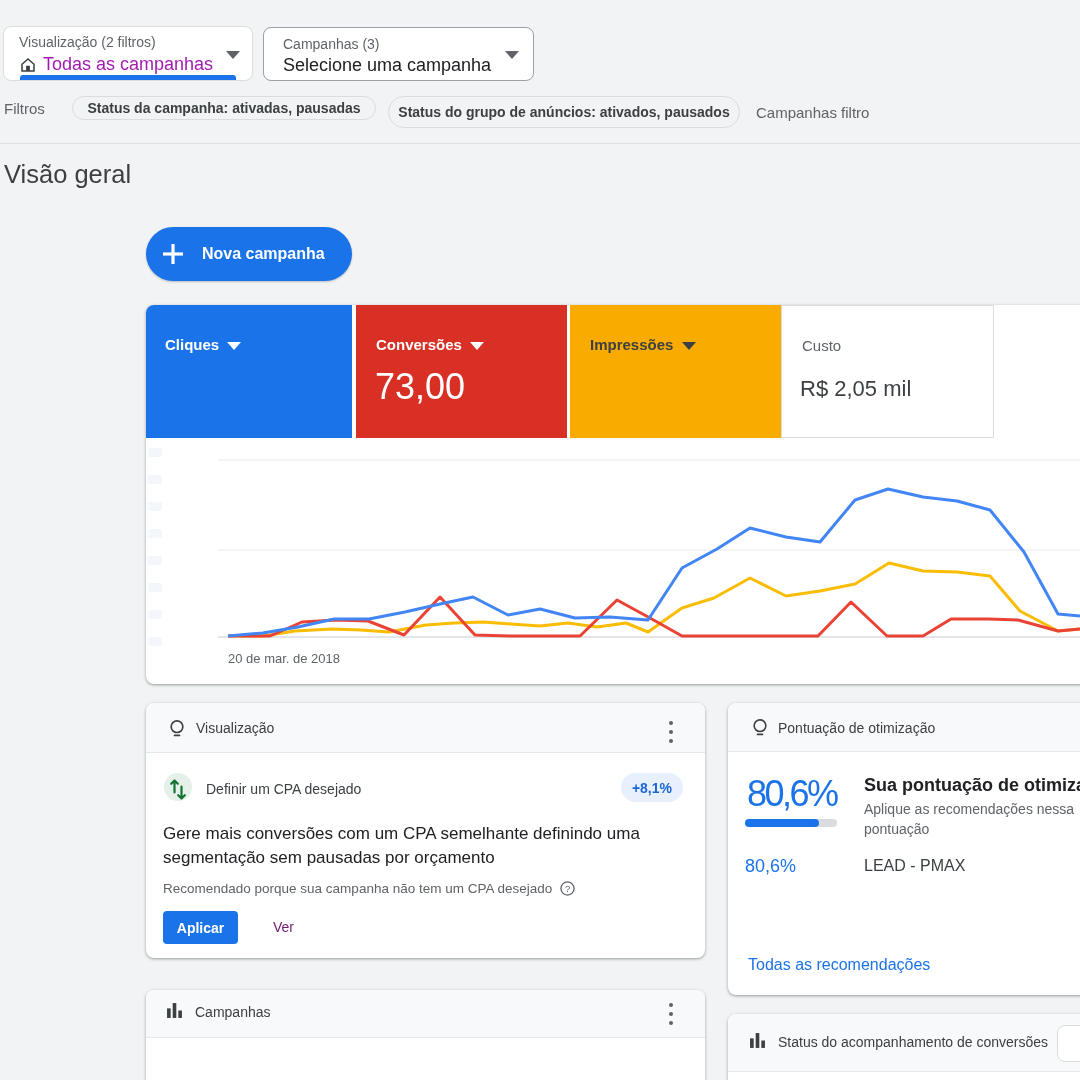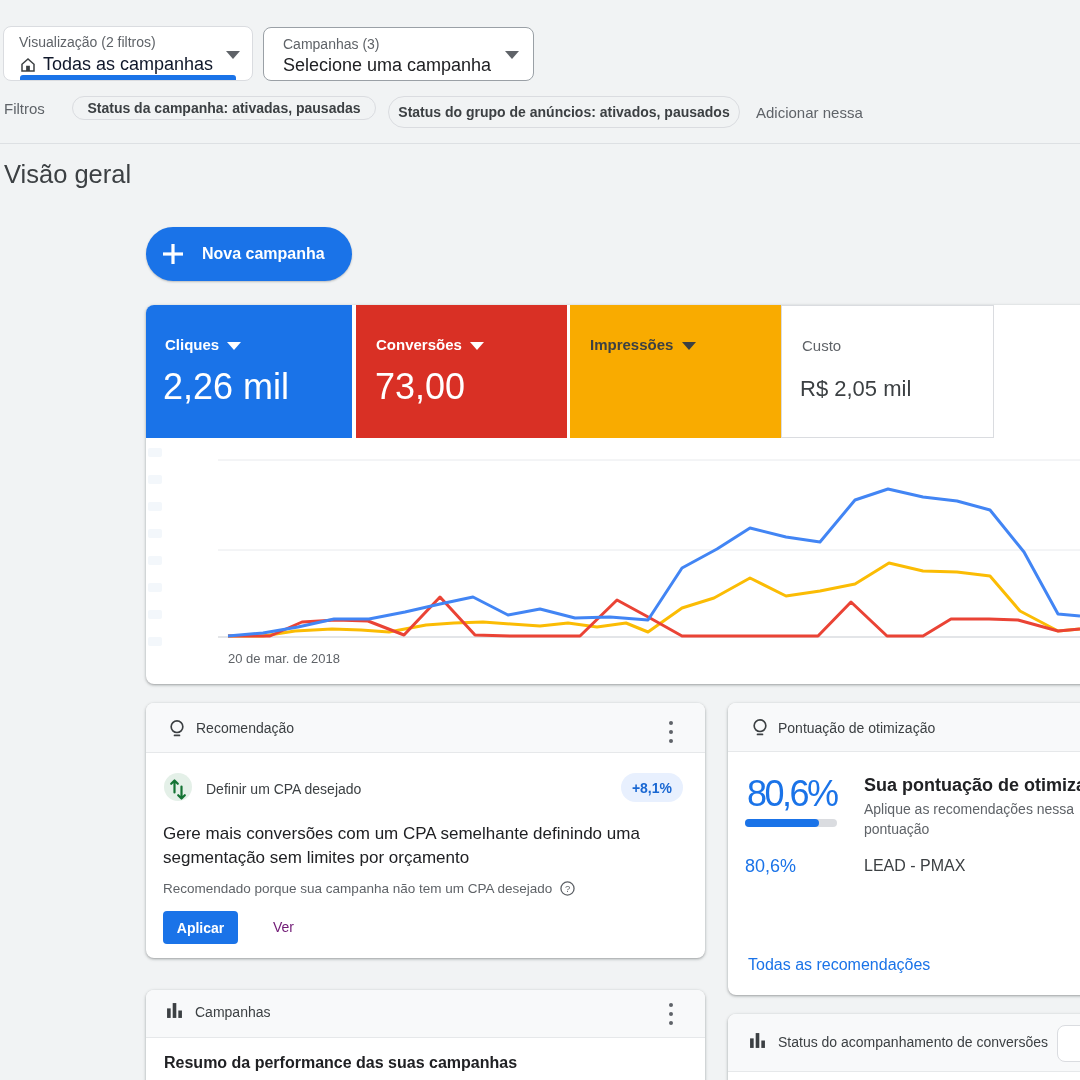--- a/index.html
+++ b/index.html
@@ -16,54 +16,53 @@
 </head>
 <body>
 
 <div class="abs" style="left:3px; top:26px; width:250px; height:55px; background:#fff; border:1px solid #dadce0; border-radius:8px;padding-left:48px;">
   <div class="abs" style="left:15px; top:7px; font-size:14px; color:#5f6368;">Visualização (2 filtros)</div>
   <div class="abs" style="left:15px; top:27px; display:flex; align-items:center; gap:6px;">
     <svg width="18" height="18" viewBox="0 0 24 24" fill="none" stroke="#3c4043" stroke-width="2">
         <path d="M4 11 L12 4 L20 11 V20 H4 Z"></path>
         <rect x="9.5" y="13" width="5" height="7" fill="#3c4043" stroke="none"></rect>
       </svg>
-    <span style="font-size:18px; color:#0f172a;">Todas as campanhas</span>
+    <span style="font-size:18px; color:#a21caf;">Todas as campanhas</span>
   </div>
   <span class="caret abs" style="right:12px; top:50%; margin-top:-3px;"></span>
   <div class="abs" style="left:16px; right:16px; bottom:0; height:5px; background:#1a73e8; border-radius:3px 3px 0 0;"></div>
 </div>
 
 <div class="abs" style="left:263px; top:27px; width:271px; height:54px; background:#fff; border:1px solid #9aa0a6; border-radius:8px;">
   <div class="abs" style="left:19px; top:8px; font-size:14px; color:#5f6368;">Campanhas (3)</div>
   <div class="abs" style="left:19px; top:27px; font-size:18px; color:#202124; font-weight:500;">Selecione uma campanha</div>
   <span class="caret abs" style="right:14px; top:50%; margin-top:-3px;"></span>
 </div>
 
 <div class="abs" style="left:4px; top:100px; font-size:15px; color:#5f6368;">Filtros</div>
 <div class="abs" style="left:72px; top:96px; width:304px; height:24px; border:1px solid #dadce0; border-radius:16px; display:flex; align-items:center; justify-content:center; font-size:14px; font-weight:600; color:#3c4043;">Status da campanha: ativadas, pausadas</div>
 <div class="abs" style="left:388px; top:96px; width:352px; height:32px; border:1px solid #dadce0; border-radius:16px; display:flex; align-items:center; justify-content:center; font-size:14px; font-weight:600; color:#3c4043;">Status do grupo de anúncios: ativados, pausados</div>
-<div class="abs" style="left:756px; top:104px; font-size:15px; color:#5f6368;">Adicionar nessa</div>
+<div class="abs" style="left:756px; top:104px; font-size:15px; color:#5f6368;">Campanhas filtro</div>
 
 <div class="abs" style="left:0; top:143px; width:1080px; height:1px; background:#dde0e3;"></div>
 
 <div class="abs" style="left:4px; top:160px; font-size:25.5px; color:#3c4043;">Visão geral</div>
 
 <div class="abs" style="left:146px; top:227px; width:206px; height:54px; border-radius:27px; background:#1a73e8; display:flex; align-items:center; box-shadow:0 1px 2px rgba(60,64,67,.3);">
   <svg style="margin-left:17px;" width="20" height="20" viewBox="0 0 20 20" fill="#fff">
       <path d="M8.4 0h3.2v20H8.4z"></path>
       <path d="M0 8.4h20v3.2H0z"></path>
     </svg>
   <span style="margin-left:19px; color:#fff; font-size:16px; font-weight:700;">Nova campanha</span>
 </div>
 
 <div class="card abs" style="left:146px; top:305px; width:944px; height:379px; border-radius:8px 0 0 8px;"></div>
 
 <div class="abs" style="left:146px; top:305px; width:206px; height:133px; background:#1a73e8; border-radius:8px 0 0 0;">
   <div style="position:absolute; left:19px; top:31px; color:#fff; font-size:15px; font-weight:700;">Cliques <span class="caret w" style="margin-left:4px;"></span></div>
-  <div style="position:absolute; left:17px; top:61px; color:#fff; font-size:36px;">2,26 mil</div>
 </div>
 <div class="abs" style="left:356px; top:305px; width:211px; height:133px; background:#d93025;">
   <div style="position:absolute; left:20px; top:31px; color:#fff; font-size:15px; font-weight:700;">Conversões <span class="caret w" style="margin-left:4px;"></span></div>
   <div style="position:absolute; left:19px; top:61px; color:#fff; font-size:36px;">73,00</div>
 </div>
 <div class="abs" style="left:570px; top:305px; width:237px; height:133px; background:#f9ab00;">
   <div style="position:absolute; left:20px; top:31px; color:#3c4043; font-size:15px; font-weight:700;">Impressões <span class="caret d" style="margin-left:4px;"></span></div>
 </div>
 <div class="abs" style="left:781px; top:305px; width:213px; height:133px; background:#fff; border:1px solid #dadce0;">
   <div style="position:absolute; left:20px; top:31px; color:#5f6368; font-size:15px;">Custo</div>
@@ -88,37 +87,37 @@
 <div class="abs" style="left:148px; top:610px; width:14px; height:9px; background:#f3f7fb; border-radius:2px;"></div>
 <div class="abs" style="left:148px; top:637px; width:14px; height:9px; background:#f3f7fb; border-radius:2px;"></div>
 <div class="abs" style="left:228px; top:651px; font-size:13px; color:#5f6368;">20 de mar. de 2018</div>
 
 <div class="card abs" style="left:146px; top:703px; width:559px; height:255px; overflow:hidden;">
   <div style="position:absolute; left:0; top:0; right:0; height:50px; background:#f8f9fa; border-bottom:1px solid #e6e8ea;"></div>
   <svg style="position:absolute; left:21px; top:16px;" width="20" height="22" viewBox="0 0 24 26" fill="none" stroke="#3c4043" stroke-width="2">
       <circle cx="12" cy="9" r="7"></circle>
       <path d="M9 19.5h6" stroke-linecap="round"></path>
     </svg>
-  <div style="position:absolute; left:50px; top:17px; font-size:14px; color:#3c4043;">Recomendação</div>
+  <div style="position:absolute; left:50px; top:17px; font-size:14px; color:#3c4043;">Visualização</div>
   <div class="kebab" style="position:absolute; right:32px; top:18px;">
       <i></i>
       <i></i>
       <i></i>
     </div>
 
   <div style="position:absolute; left:18px; top:70px; width:28px; height:28px; border-radius:50%; background:#e4f0e8;">
     <svg width="28" height="28" viewBox="0 0 28 28">
         <path d="M10.5 19.5 V8 M10.5 7.5 L7.2 10.8 M10.5 7.5 L13.8 10.8" stroke="#137333" stroke-width="2.2" fill="none" stroke-linecap="round" stroke-linejoin="round"></path>
         <path d="M17.5 13.5 V25 M17.5 25.5 L14.2 22.2 M17.5 25.5 L20.8 22.2" stroke="#137333" stroke-width="2.2" fill="none" stroke-linecap="round" stroke-linejoin="round"></path>
       </svg>
   </div>
   <div style="position:absolute; left:60px; top:78px; font-size:14px; color:#3c4043;">Definir um CPA desejado</div>
   <div style="position:absolute; right:22px; top:70px; height:29px; padding:8px 11px; border-radius:15px; background:#e8f0fe; color:#1967d2; font-size:14px; font-weight:700; display:flex; align-items:center;">+8,1%</div>
 
-  <div style="position:absolute; left:17px; top:119px; font-size:17px; color:#202124; line-height:24px;">Gere mais conversões com um CPA semelhante definindo uma segmentação sem limites por orçamento</div>
+  <div style="position:absolute; left:17px; top:119px; font-size:17px; color:#202124; line-height:24px;">Gere mais conversões com um CPA semelhante definindo uma segmentação sem pausadas por orçamento</div>
 
   <div style="position:absolute; left:17px; top:178px; font-size:13.5px; color:#5f6368;">Recomendado porque sua campanha não tem um CPA desejado
     <svg style="vertical-align:-3px; margin-left:4px;" width="15" height="15" viewBox="0 0 16 16">
         <circle cx="8" cy="8" r="7" fill="none" stroke="#5f6368" stroke-width="1.4"></circle>
         <text x="8" y="11.5" text-anchor="middle" font-size="10" fill="#5f6368" font-family="Liberation Sans">?</text>
       </svg>
   </div>
 
   <div style="position:absolute; left:17px; top:208px; width:75px; height:33px; background:#1a73e8; border-radius:4px; color:#fff; font-size:14px; font-weight:700; display:flex; align-items:center; justify-content:center;">Aplicar</div>
   <div style="position:absolute; left:127px; top:216px; font-size:14px; font-weight:400; color:#701a75;">Ver</div>
@@ -151,21 +150,20 @@
       <rect x="1" y="6" width="3.4" height="9"></rect>
       <rect x="6.3" y="1" width="3.4" height="14"></rect>
       <rect x="11.6" y="8" width="3.4" height="7"></rect>
     </svg>
   <div style="position:absolute; left:49px; top:14px; font-size:14px; color:#3c4043;">Campanhas</div>
   <div class="kebab" style="position:absolute; right:32px; top:13px;">
       <i></i>
       <i></i>
       <i></i>
     </div>
-  <div style="position:absolute; left:18px; top:64px; font-size:16px; font-weight:700; color:#202124;">Resumo da performance das suas campanhas</div>
 </div>
 
 <div class="card abs" style="left:728px; top:1014px; width:370px; height:150px; overflow:hidden;">
   <div style="position:absolute; left:0; top:0; right:0; height:58px; background:#f8f9fa; border-bottom:1px solid #e6e8ea;"></div>
   <svg style="position:absolute; left:21px; top:18px;" width="17" height="17" viewBox="0 0 16 16" fill="#3c4043">
       <rect x="1" y="6" width="3.4" height="9"></rect>
       <rect x="6.3" y="1" width="3.4" height="14"></rect>
       <rect x="11.6" y="8" width="3.4" height="7"></rect>
     </svg>
   <div style="position:absolute; left:50px; top:20px; font-size:14px; color:#3c4043;">Status do acompanhamento de conversões</div>

